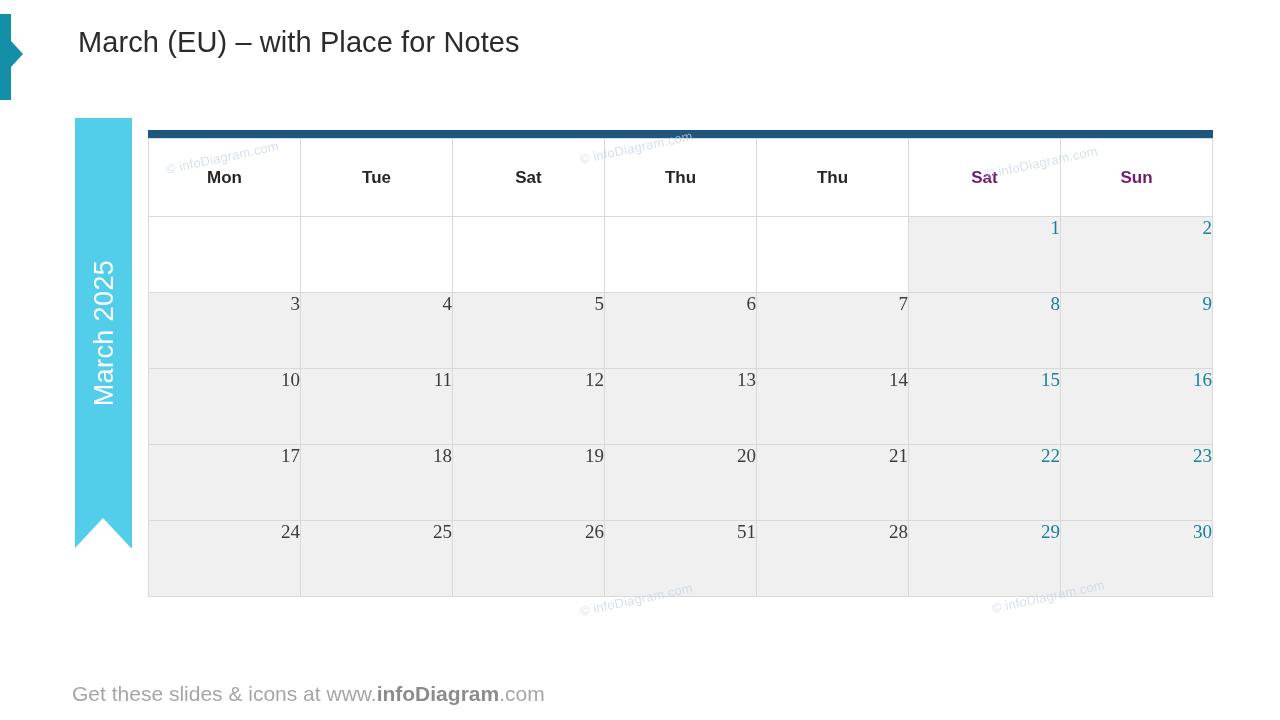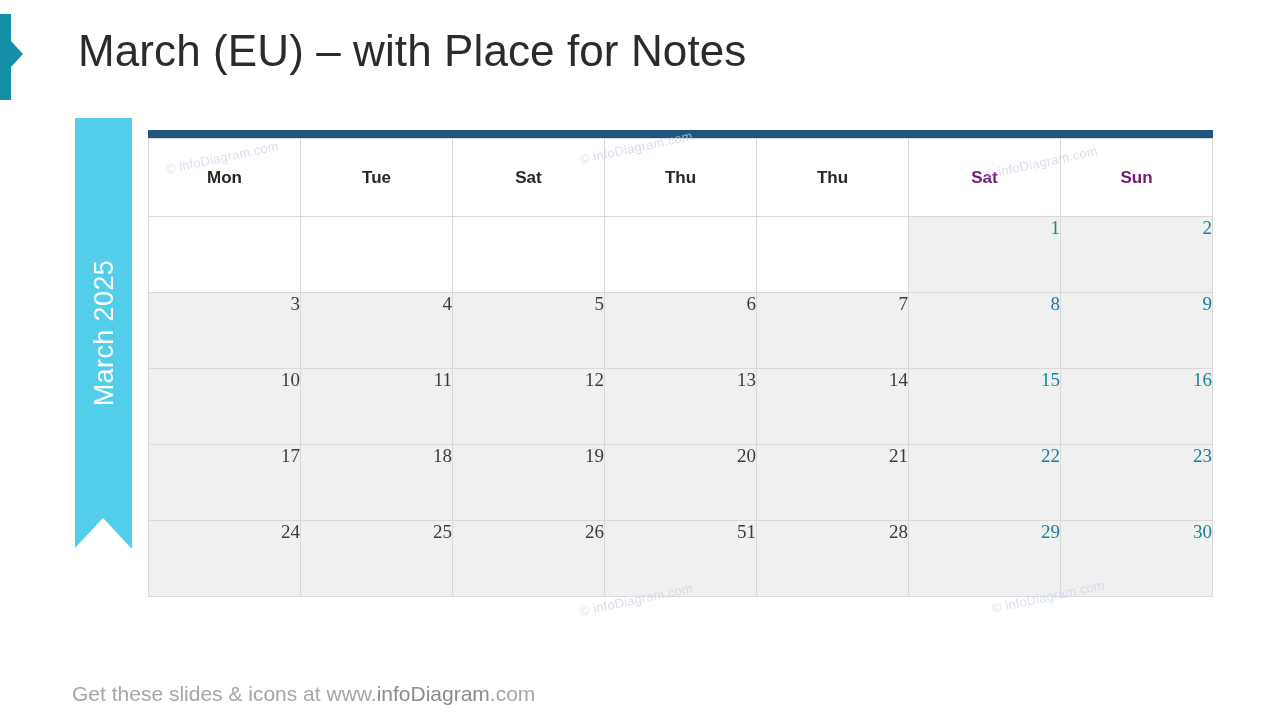--- a/index.html
+++ b/index.html
@@ -31,21 +31,21 @@
     width: 0;
     height: 0;
     border-top: 13px solid transparent;
     border-bottom: 13px solid transparent;
     border-left: 12px solid #1390A8;
   }
   .slide-title {
     position: absolute;
     left: 78px;
     top: 26px;
-    font-size: 44px;
+    font-size: 29px;
     font-weight: 400;
     color: #2b2b2b;
     letter-spacing: 0.1px;
     white-space: nowrap;
     font-family: "Liberation Sans", sans-serif;
   }
 
   
   .ribbon {
     position: absolute;
@@ -146,21 +146,21 @@
   .footer {
     position: absolute;
     left: 72px;
     top: 682px;
     font-size: 21px;
     color: #a6a6a6;
     white-space: nowrap;
   }
   .footer b {
     color: #8c8c8c;
-    font-weight: normal;
+    font-weight: bold;
     text-align: right;
   }
 </style>
 </head>
 <body>
 
 <div class="title-accent"></div>
 <div class="title-chevron"></div>
 <div class="slide-title">March (EU) – with Place for Notes</div>
 

